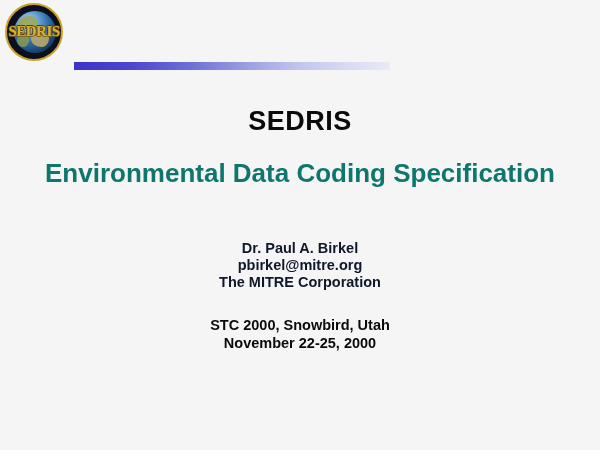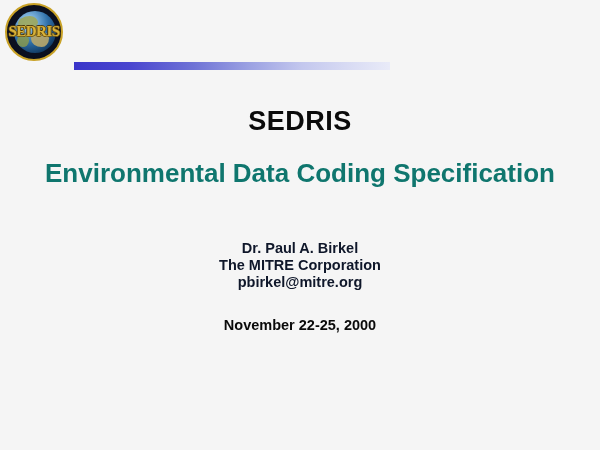--- a/index.html
+++ b/index.html
@@ -190,21 +190,22 @@
   </div>
 
   <div class="rule"></div>
 
   <div class="title">SEDRIS</div>
 
   <div class="subtitle">Environmental Data Coding Specification</div>
 
   <div class="author-block">
     <span class="line">Dr. Paul A. Birkel</span>
+    <span class="line">pbirkel@mitre.org</span>
     <span class="line">The MITRE Corporation</span>
-    <span class="line">pbirkel@mitre.org</span>
   </div>
 
   <div class="conf-block">
+    <span class="line">STC 2000, Snowbird, Utah</span>
     <span class="line">November 22-25, 2000</span>
   </div>
 
 </div>
 
 </body></html>

